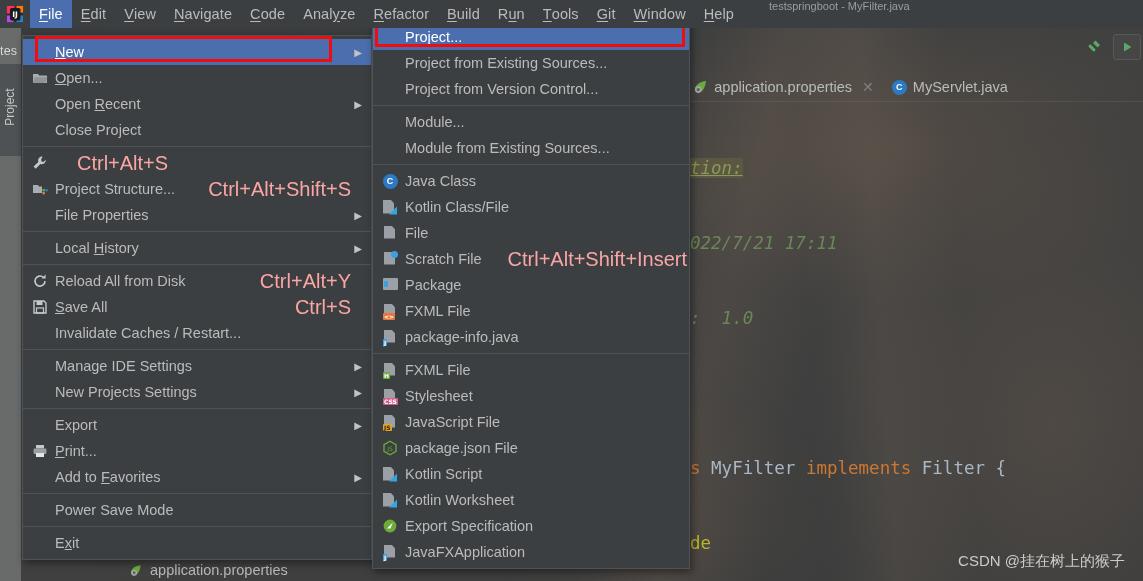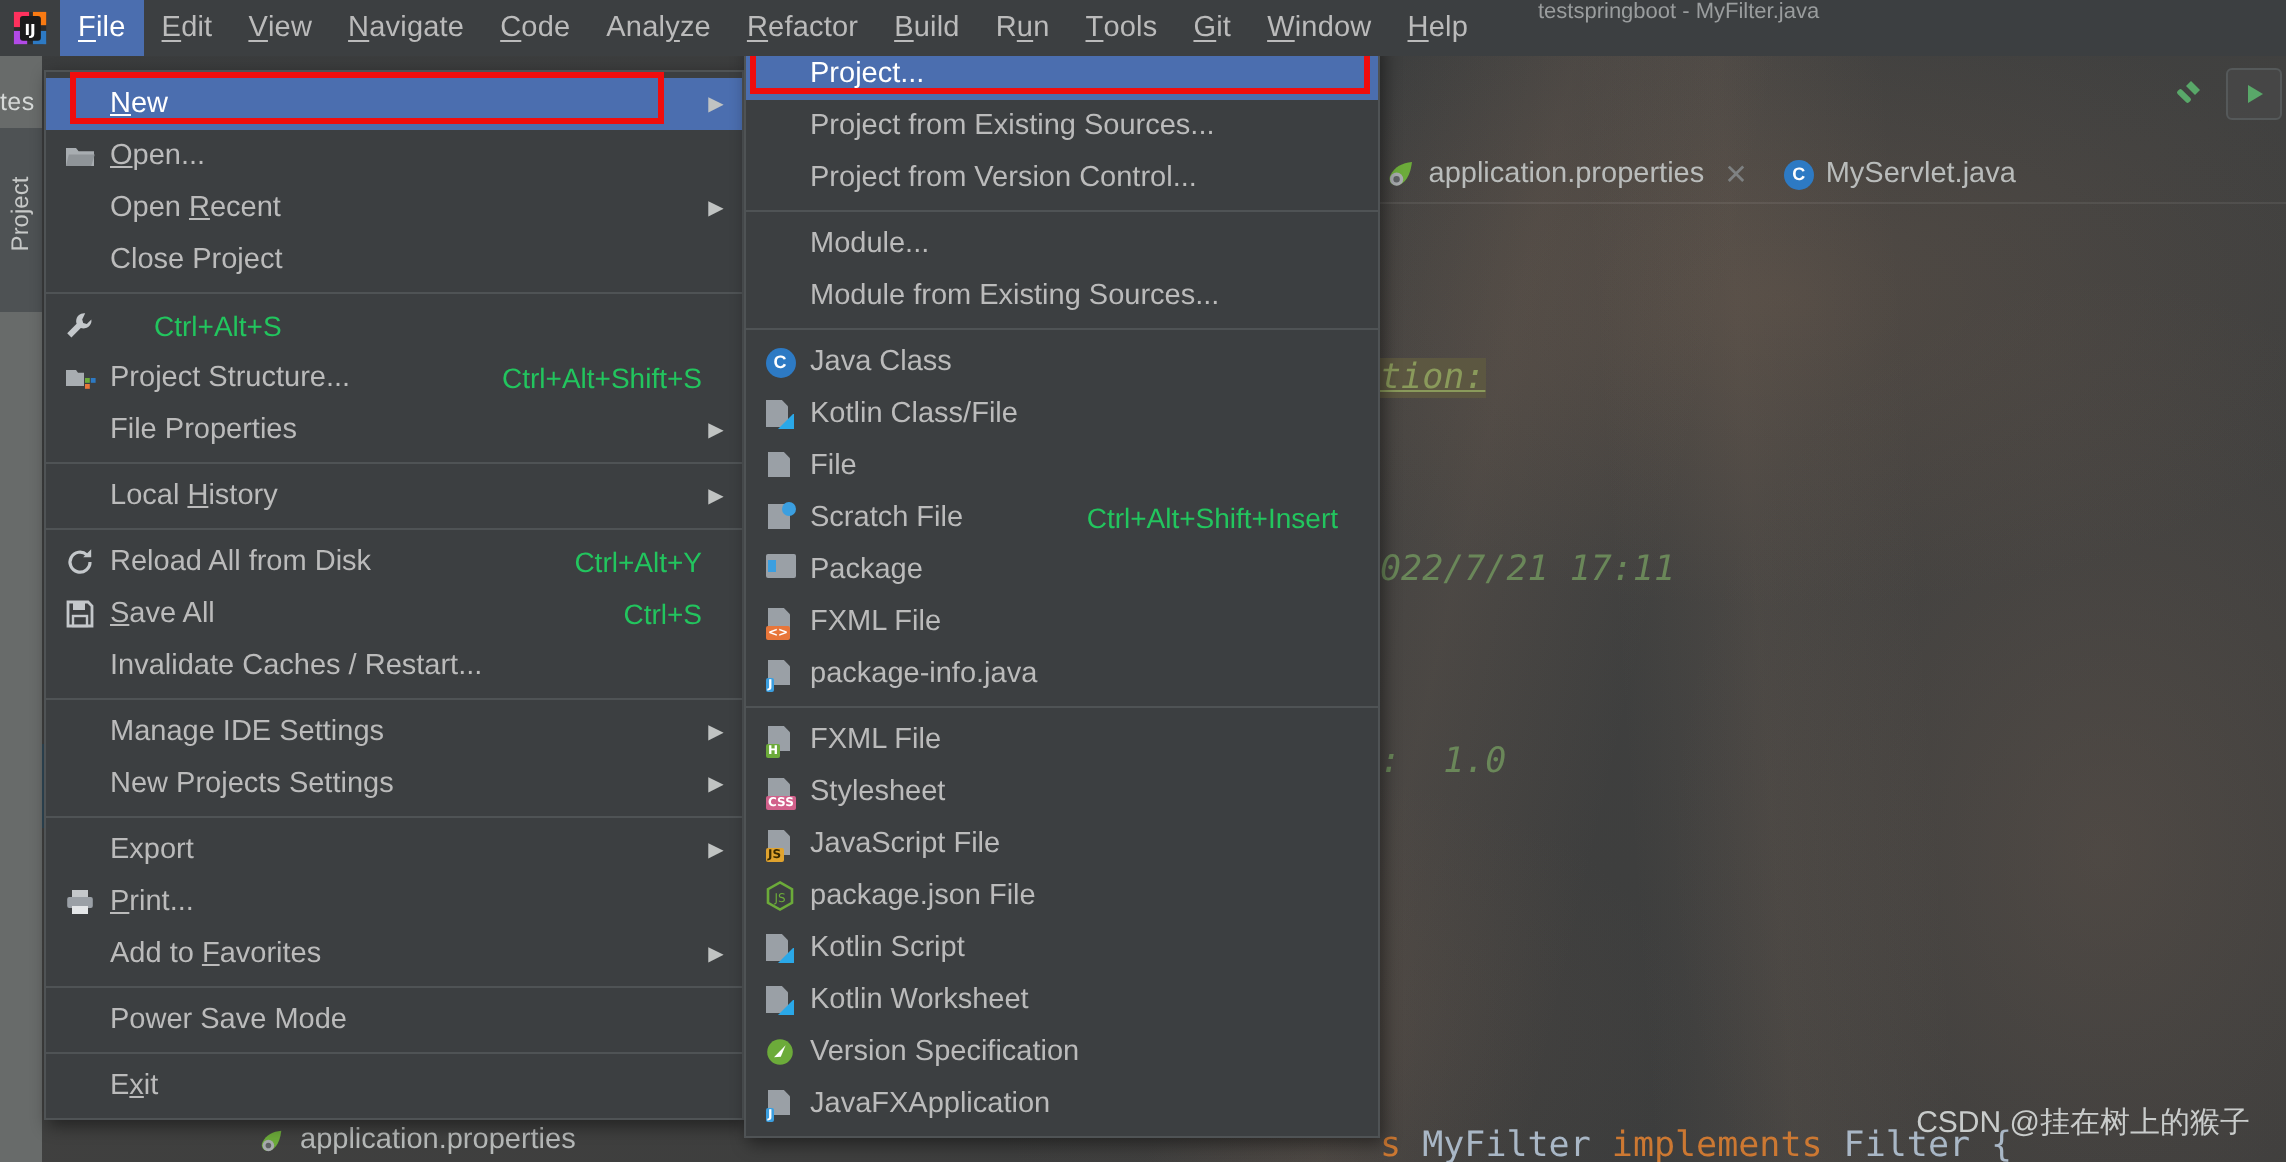--- a/index.html
+++ b/index.html
@@ -104,21 +104,21 @@
   .tb-btn { width: 28px; height: 26px; display: flex; align-items: center; justify-content: center; border-radius: 3px; }
   .tb-btn.boxed { border: 1px solid #55595a; background: rgba(255,255,255,0.03); }
 
   
   .code {
     position: absolute; left: 690px; top: 106px;
     font-family: "DejaVu Sans Mono", monospace;
     font-size: 17.5px; line-height: 25px;
     white-space: pre; z-index: 7;
   }
-  .code .ln { height: 25px; margin-top: 21px; }
+  .code .ln { height: 25px; }
   .cm-i { color: #6a8759; font-style: italic; }
   .cm-tag { color: #8a9a5b; font-style: italic; text-decoration: underline; background: #5c5741; }
   .kw { color: #cc7832; }
   .kw2 { color: #bbb529; }
   .typ { color: #a9b7c6; }
   .txt { color: #a9b7c6; }
 
   
   .menu-panel {
     position: absolute; background: #3c3f41;
@@ -128,21 +128,21 @@
   }
   .mrow {
     display: flex; align-items: center;
     height: 26px; padding: 0 6px 0 6px;
     color: #bbbbbb; font-size: 14.5px; white-space: nowrap;
     position: relative;
   }
   .mrow.sel { background: #4b6eaf; color: #ffffff; }
   .mrow .ico { width: 22px; min-width: 22px; display: flex; align-items: center; justify-content: center; }
   .mrow .lbl { flex: 1; padding-left: 4px; }
-  .mrow .acc { color: #22c55e; font-size: 14px; padding-left: 26px; }
+  .mrow .acc { color: #fca5a5; font-size: 20px; padding-left: 26px; }
   .mrow .arrow {
     width: 14px; min-width: 14px; display: flex; align-items: center; justify-content: center;
     color: #c0c3c2; font-size: 10px;
   }
   .msep { height: 1px; background: #4f5355; margin: 3px 0; }
 
   
   .redbox {
     position: absolute; border: 3px solid #f00d0d; z-index: 35; pointer-events: none;
   }
@@ -606,21 +606,21 @@
       </div>
       <div class="mrow">
         <span class="ico">
           <span style="display: inline-flex;">
             <svg width="16" height="16" viewBox="0 0 16 16">
               <circle cx="8" cy="8" r="6.4" fill="#6cab3a"></circle>
               <path d="M5 10.6 10.8 4.6 8.4 10.4z" fill="#ffffff"></path>
             </svg>
           </span>
         </span>
-        <span class="lbl">Version Specification</span>
+        <span class="lbl">Export Specification</span>
         <span class="arrow"></span>
       </div>
       <div class="mrow">
         <span class="ico">
           <span class="fi">
             <span class="sheet"></span>
             <span class="badge" style="background: rgb(59, 159, 224); color: rgb(255, 255, 255);">J</span>
           </span>
         </span>
         <span class="lbl">JavaFXApplication</span>

